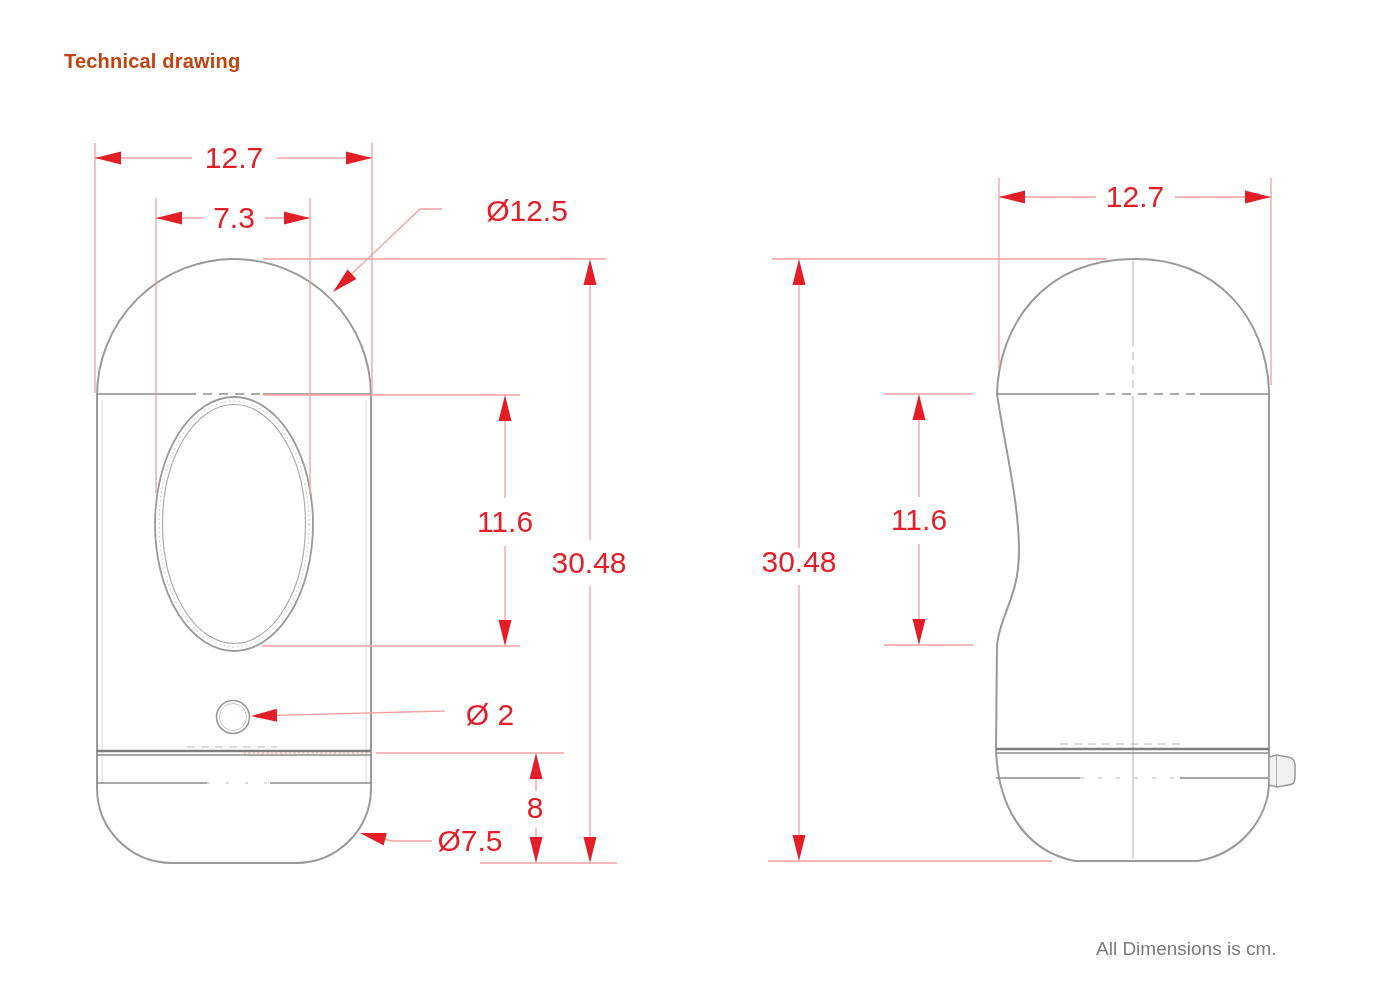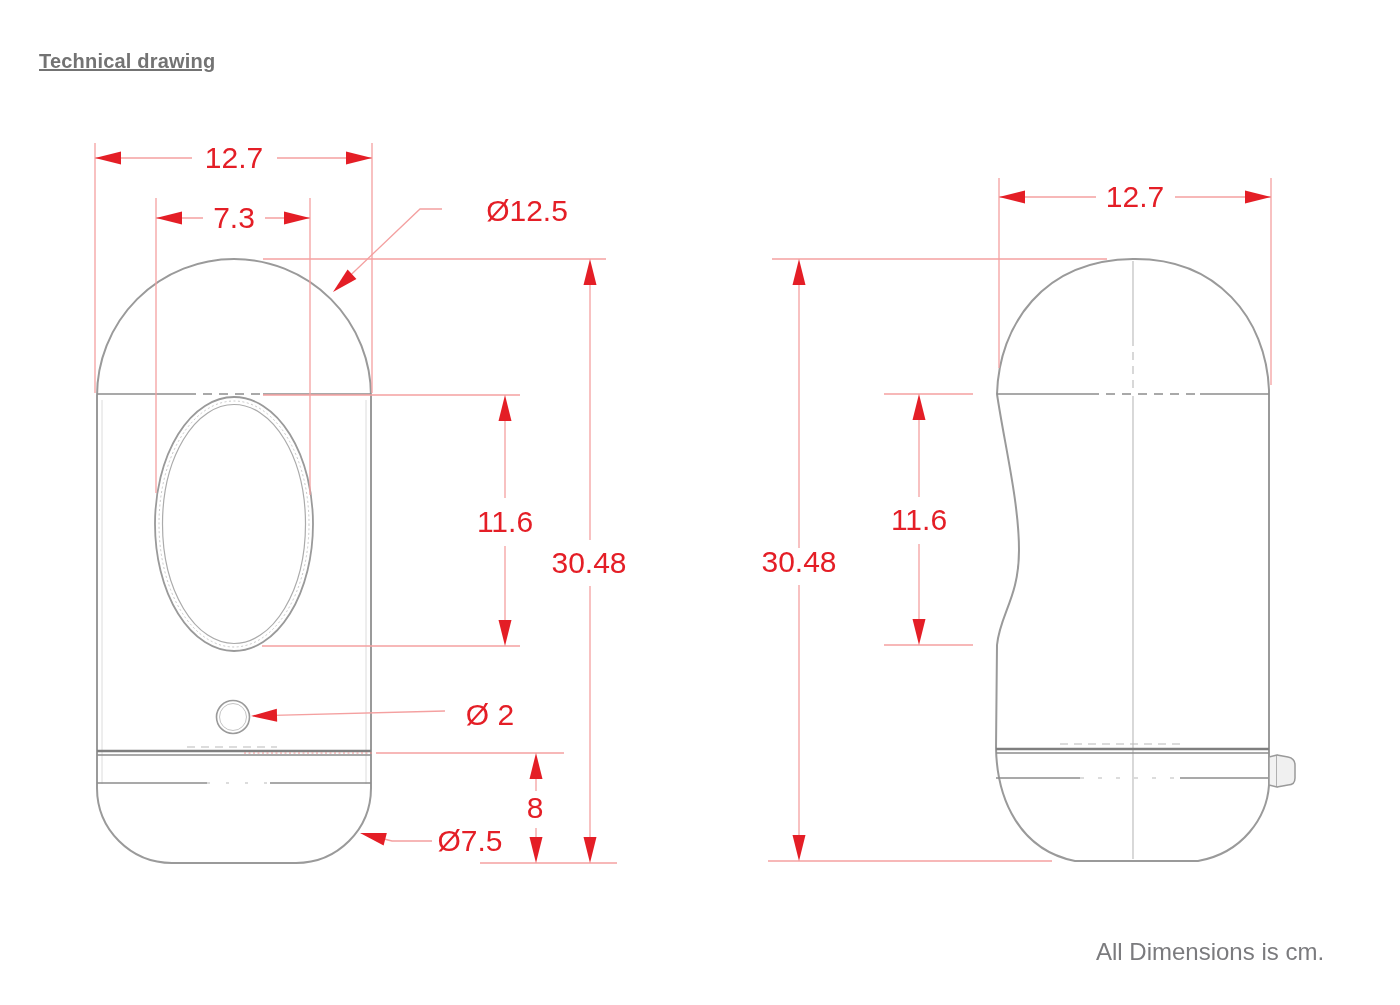--- a/index.html
+++ b/index.html
@@ -1,26 +1,26 @@
 <!DOCTYPE html>
 <html><head>
 <meta charset="utf-8">
 <style>
   html,body { margin:0; padding:0; background:#ffffff; }
   .canvas {
     position:relative; width:1400px; height:1005px; background:#ffffff;
     font-family:"Liberation Sans", sans-serif; overflow:hidden;
   }
   .page-title {
-    position:absolute; left:39px; top:50px;
-    font-size:20px; font-weight:700; color:#737373; letter-spacing:.2px;text-decoration:underline;
+    position:absolute; left:64px; top:50px;
+    font-size:20px; font-weight:700; color:#c2410c; letter-spacing:.2px;
   }
   .footnote {
     position:absolute; left:1096px; top:938px;
-    font-size:24px; color:#7b7b7e;
+    font-size:19px; color:#7b7b7e;
   }
   svg { position:absolute; left:0; top:0; }
   .outline  { fill:none; stroke:#9a9a9a; stroke-width:2; stroke-linejoin:round; }
   .seam     { stroke:#8d8d8d; stroke-width:1.6; fill:none; }
   .seam-dark{ stroke:#7f7f7f; stroke-width:2.4; fill:none; }
   .thin     { stroke:#b9b9b9; stroke-width:1.1; fill:none; }
   .faint    { stroke:#dcdcdc; stroke-width:1; fill:none; }
   .pink     { stroke:#f4a0a0; stroke-width:1.3; fill:none; }
   .pinkdot  { stroke:#ef8f8f; stroke-width:1; fill:none; stroke-dasharray:2 2.5; }
   .arrow    { fill:#e41e26; stroke:none; }

